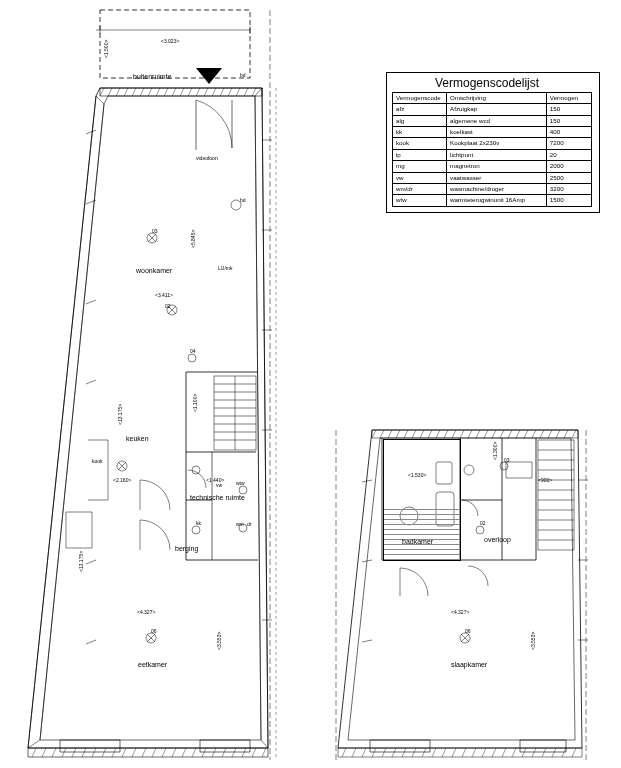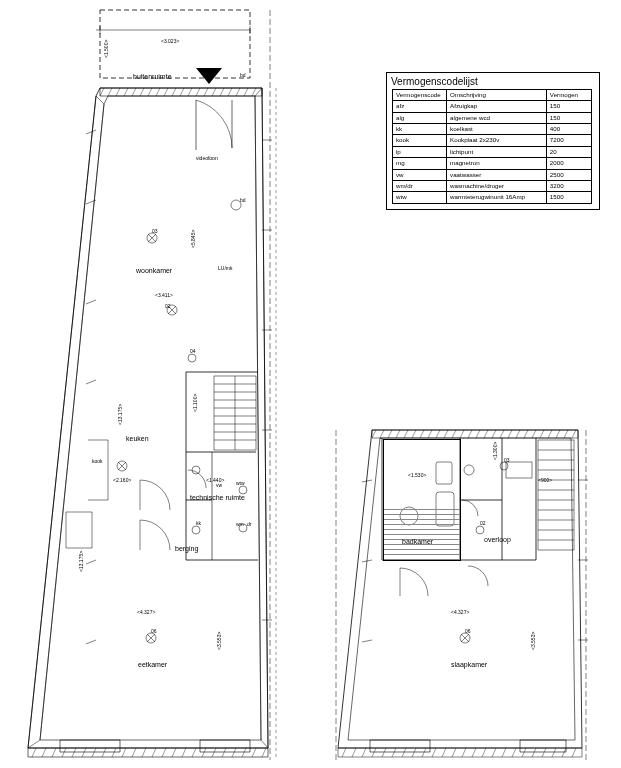--- a/index.html
+++ b/index.html
@@ -3,21 +3,21 @@
 <meta charset="utf-8">
 <style>
   html,body{margin:0;padding:0;background:#ffffff;}
   body{width:621px;height:768px;position:relative;overflow:hidden;
        font-family:"Liberation Sans", sans-serif;color:#000;}
   .sheet{position:absolute;left:0;top:0;width:621px;height:768px;}
 
   
   .legend{position:absolute;left:386px;top:72px;width:212px;background:#fff;
           border:1px solid #000;}
-  .legend-title{font-size:10px;padding:3px 4px 2px 4px;font-weight:normal;}
+  .legend-title{font-size:12px;padding:3px 4px 2px 4px;font-weight:normal;margin-left:44px;}
   table.codes{border-collapse:collapse;width:200px;margin:0 5px 5px 5px;
               font-size:6.2px;}
   table.codes th,table.codes td{border:0.6px solid #000;padding:1px 3px;
               text-align:left;font-weight:normal;line-height:1.35;}
   table.codes th{font-weight:normal;}
   table.codes td.c0,table.codes th.c0{width:48px;}
   table.codes td.c1,table.codes th.c1{width:108px;}
   table.codes td.c2,table.codes th.c2{width:42px;}
 
   

